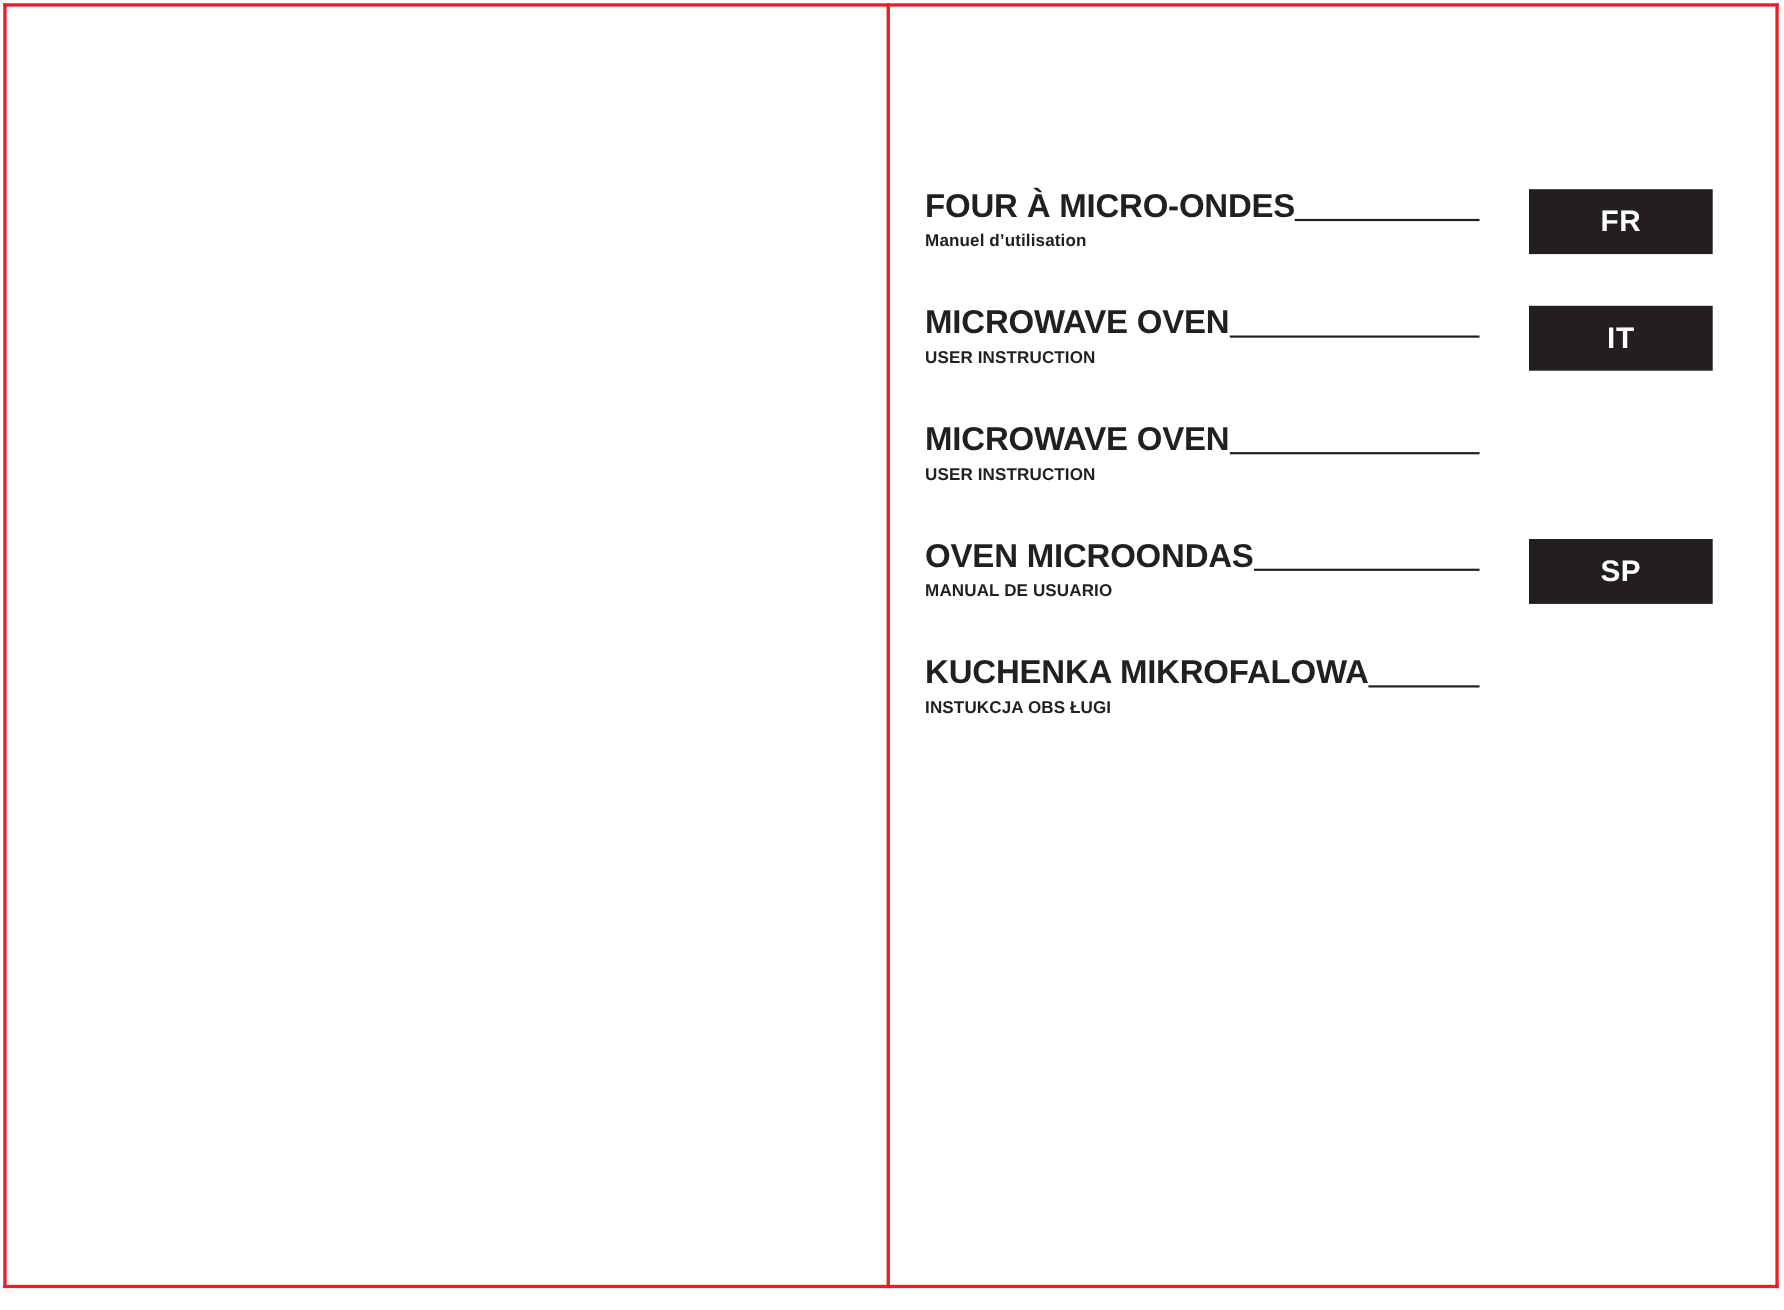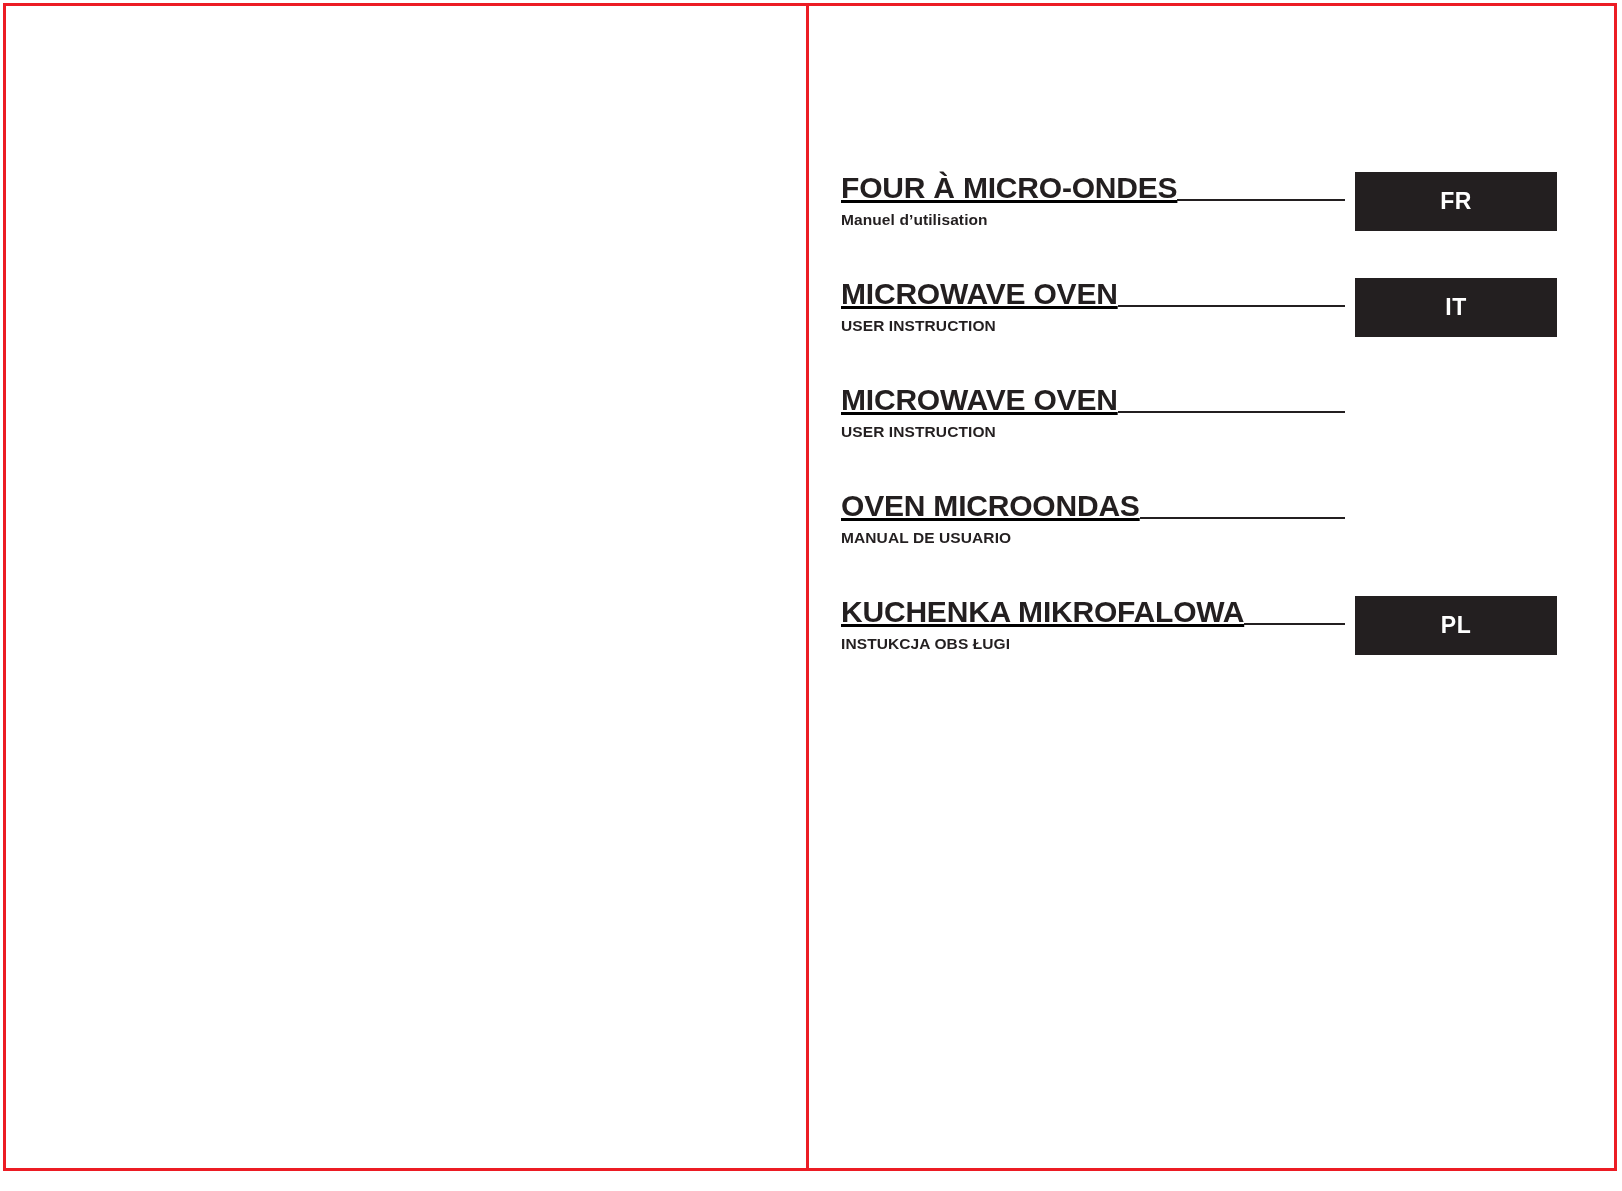--- a/index.html
+++ b/index.html
@@ -36,21 +36,20 @@
     position: absolute;
     left: 841px;
     top: 163px;
     width: 716px;
   }
 
   .lang-block {
     position: relative;
     margin-bottom: 35px;
     height: 71px;
-    text-decoration: underline;
   }
 
   .title-row {
     display: flex;
     align-items: flex-end;
     width: 100%;
     height: 42px;
   }
 
   .lang-title {
@@ -68,28 +67,28 @@
     height: 0;
     border-bottom: 2.5px solid #231f20;
     margin-bottom: 4px;
     min-width: 10px;
   }
 
   .lang-badge {
     position: absolute;
     right: 0;
     top: 9px;
-    width: 202px;
+    width: 167px;
     height: 59px;
     background: #231f20;
     color: #ffffff;
     display: flex;
     align-items: center;
     justify-content: center;
-    font-size: 23px;
+    font-size: 27px;
     font-weight: bold;
     letter-spacing: 0.5px;
   }
 
   .lang-sub {
     position: absolute;
     left: 0;
     top: 48px;
     font-size: 15.5px;
     font-weight: bold;
@@ -148,27 +147,27 @@
       </div>
       <div class="lang-sub">USER INSTRUCTION</div>
     </div>
 
     <div class="lang-block">
       <div class="title-row">
         <span class="lang-title">OVEN MICROONDAS</span>
         <span class="leader"></span>
         <span class="badge-gap"></span>
       </div>
+      <div class="lang-badge">SP</div>
       <div class="lang-sub">MANUAL DE USUARIO</div>
     </div>
 
     <div class="lang-block">
       <div class="title-row">
         <span class="lang-title">KUCHENKA MIKROFALOWA</span>
         <span class="leader"></span>
         <span class="badge-gap"></span>
       </div>
-      <div class="lang-badge">PL</div>
       <div class="lang-sub">INSTUKCJA OBS ŁUGI</div>
     </div>
 
   </div>
 </div>
 
 </body></html>

